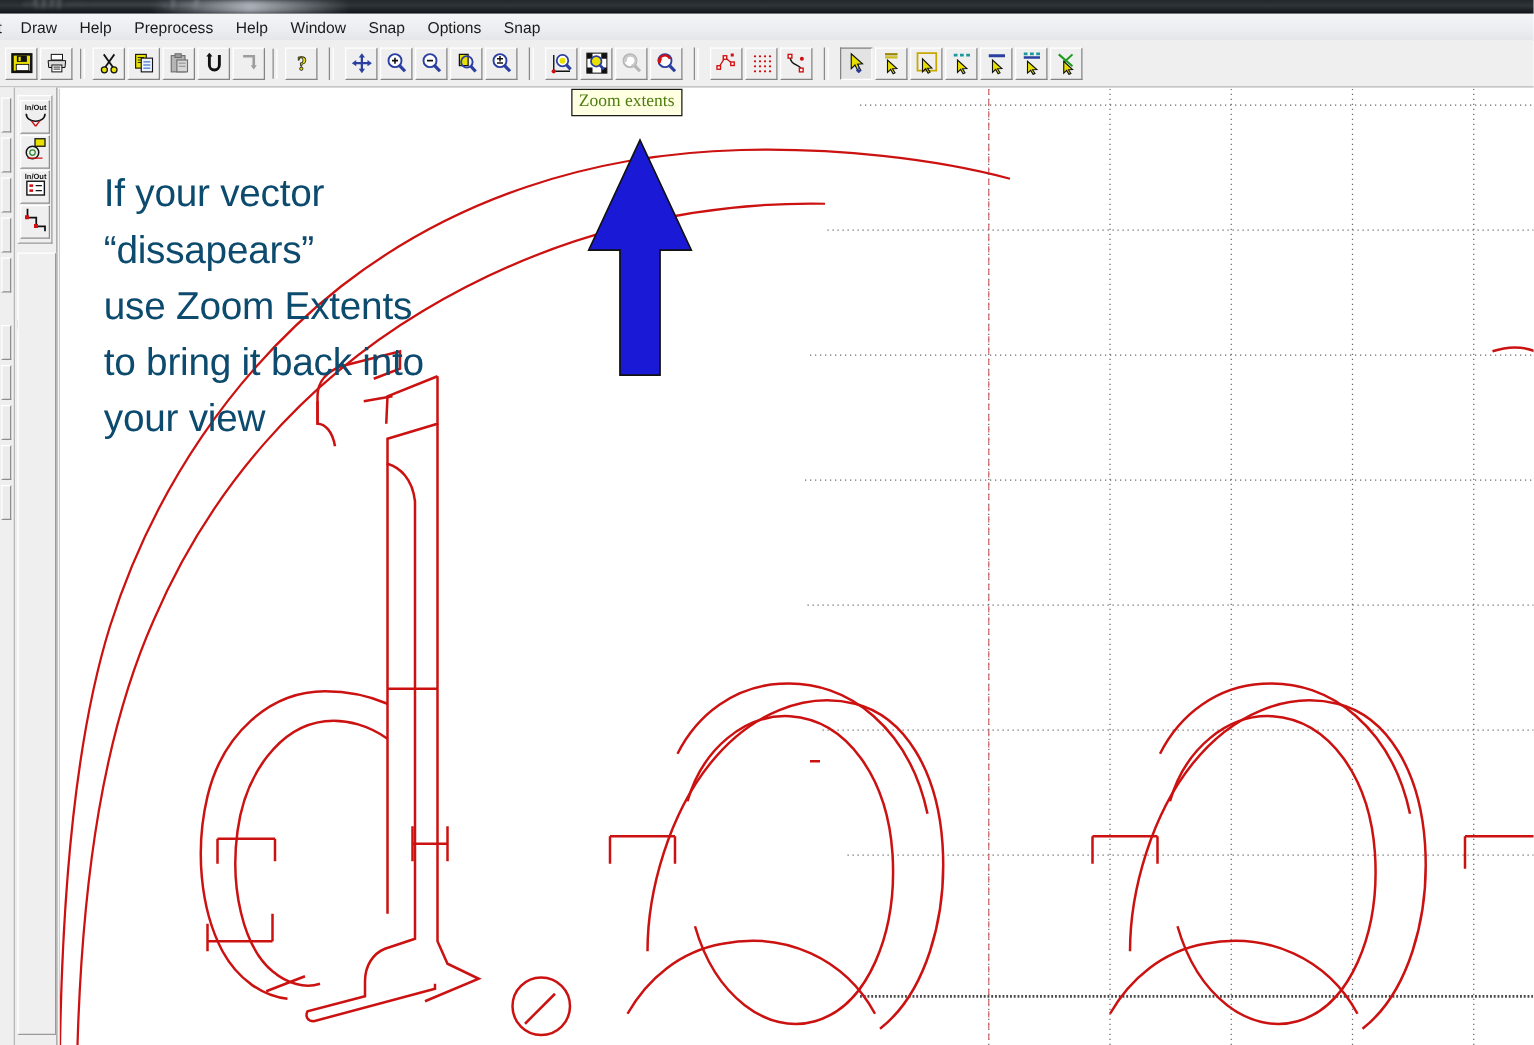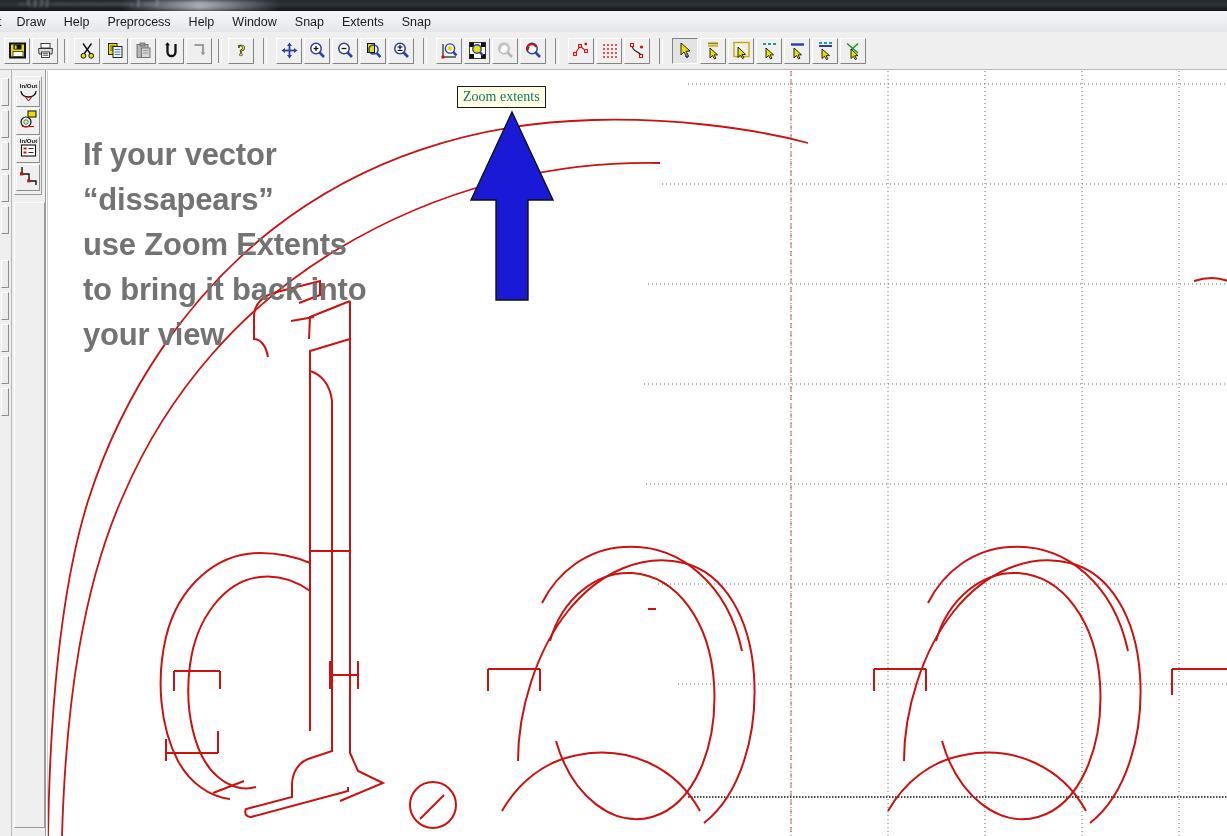--- a/index.html
+++ b/index.html
@@ -169,43 +169,43 @@
     box-sizing: border-box;
   }
   .canvas svg { position: absolute; left: 0; top: 0; display: block; }
 
   
   .annot {
     position: absolute;
     left: 83px; top: 132px;
     width: 400px;
     font-family: "Liberation Sans", sans-serif;
-    font-weight: bold;
+    font-weight: normal;
     font-size: 31px;
     line-height: 45px;
-    color: #737373;
+    color: #0c4a6e;
     white-space: pre-line;
     letter-spacing: -0.2px;
   }
   .arrow {
     position: absolute;
     left: 468px; top: 110px;
     width: 88px; height: 192px;
   }
 
   
   .tooltip {
     position: absolute;
-    left: 457px; top: 86px;
+    left: 457px; top: 71px;
     background: #ffffe1;
     border: 1px solid #1b1b1b;
     padding: 1px 5px 2px 5px;
     font-family: "Liberation Serif", serif;
     font-size: 14px;
-    color: #0f766e;
+    color: #4d7c0f;
     line-height: 17px;
     white-space: nowrap;
     z-index: 40;
   }
 </style>
 </head>
 <body>
 
 <div id="app">
 
@@ -215,21 +215,21 @@
   </div>
 
   <div class="menubar">
     <div class="mi clipped">t</div>
     <div class="mi">Draw</div>
     <div class="mi">Help</div>
     <div class="mi">Preprocess</div>
     <div class="mi">Help</div>
     <div class="mi">Window</div>
     <div class="mi">Snap</div>
-    <div class="mi">Extents</div>
+    <div class="mi">Options</div>
     <div class="mi">Snap</div>
   </div>
 
   <div class="toolbar">
 
     <div class="tbtn raised">
       <span>
         <svg width="19" height="19" viewBox="0 0 19 19">
           <rect x="1.5" y="2" width="16" height="15" fill="#111" stroke="#111"></rect>
           <rect x="3" y="3.5" width="13" height="12" fill="#e8e000"></rect>

